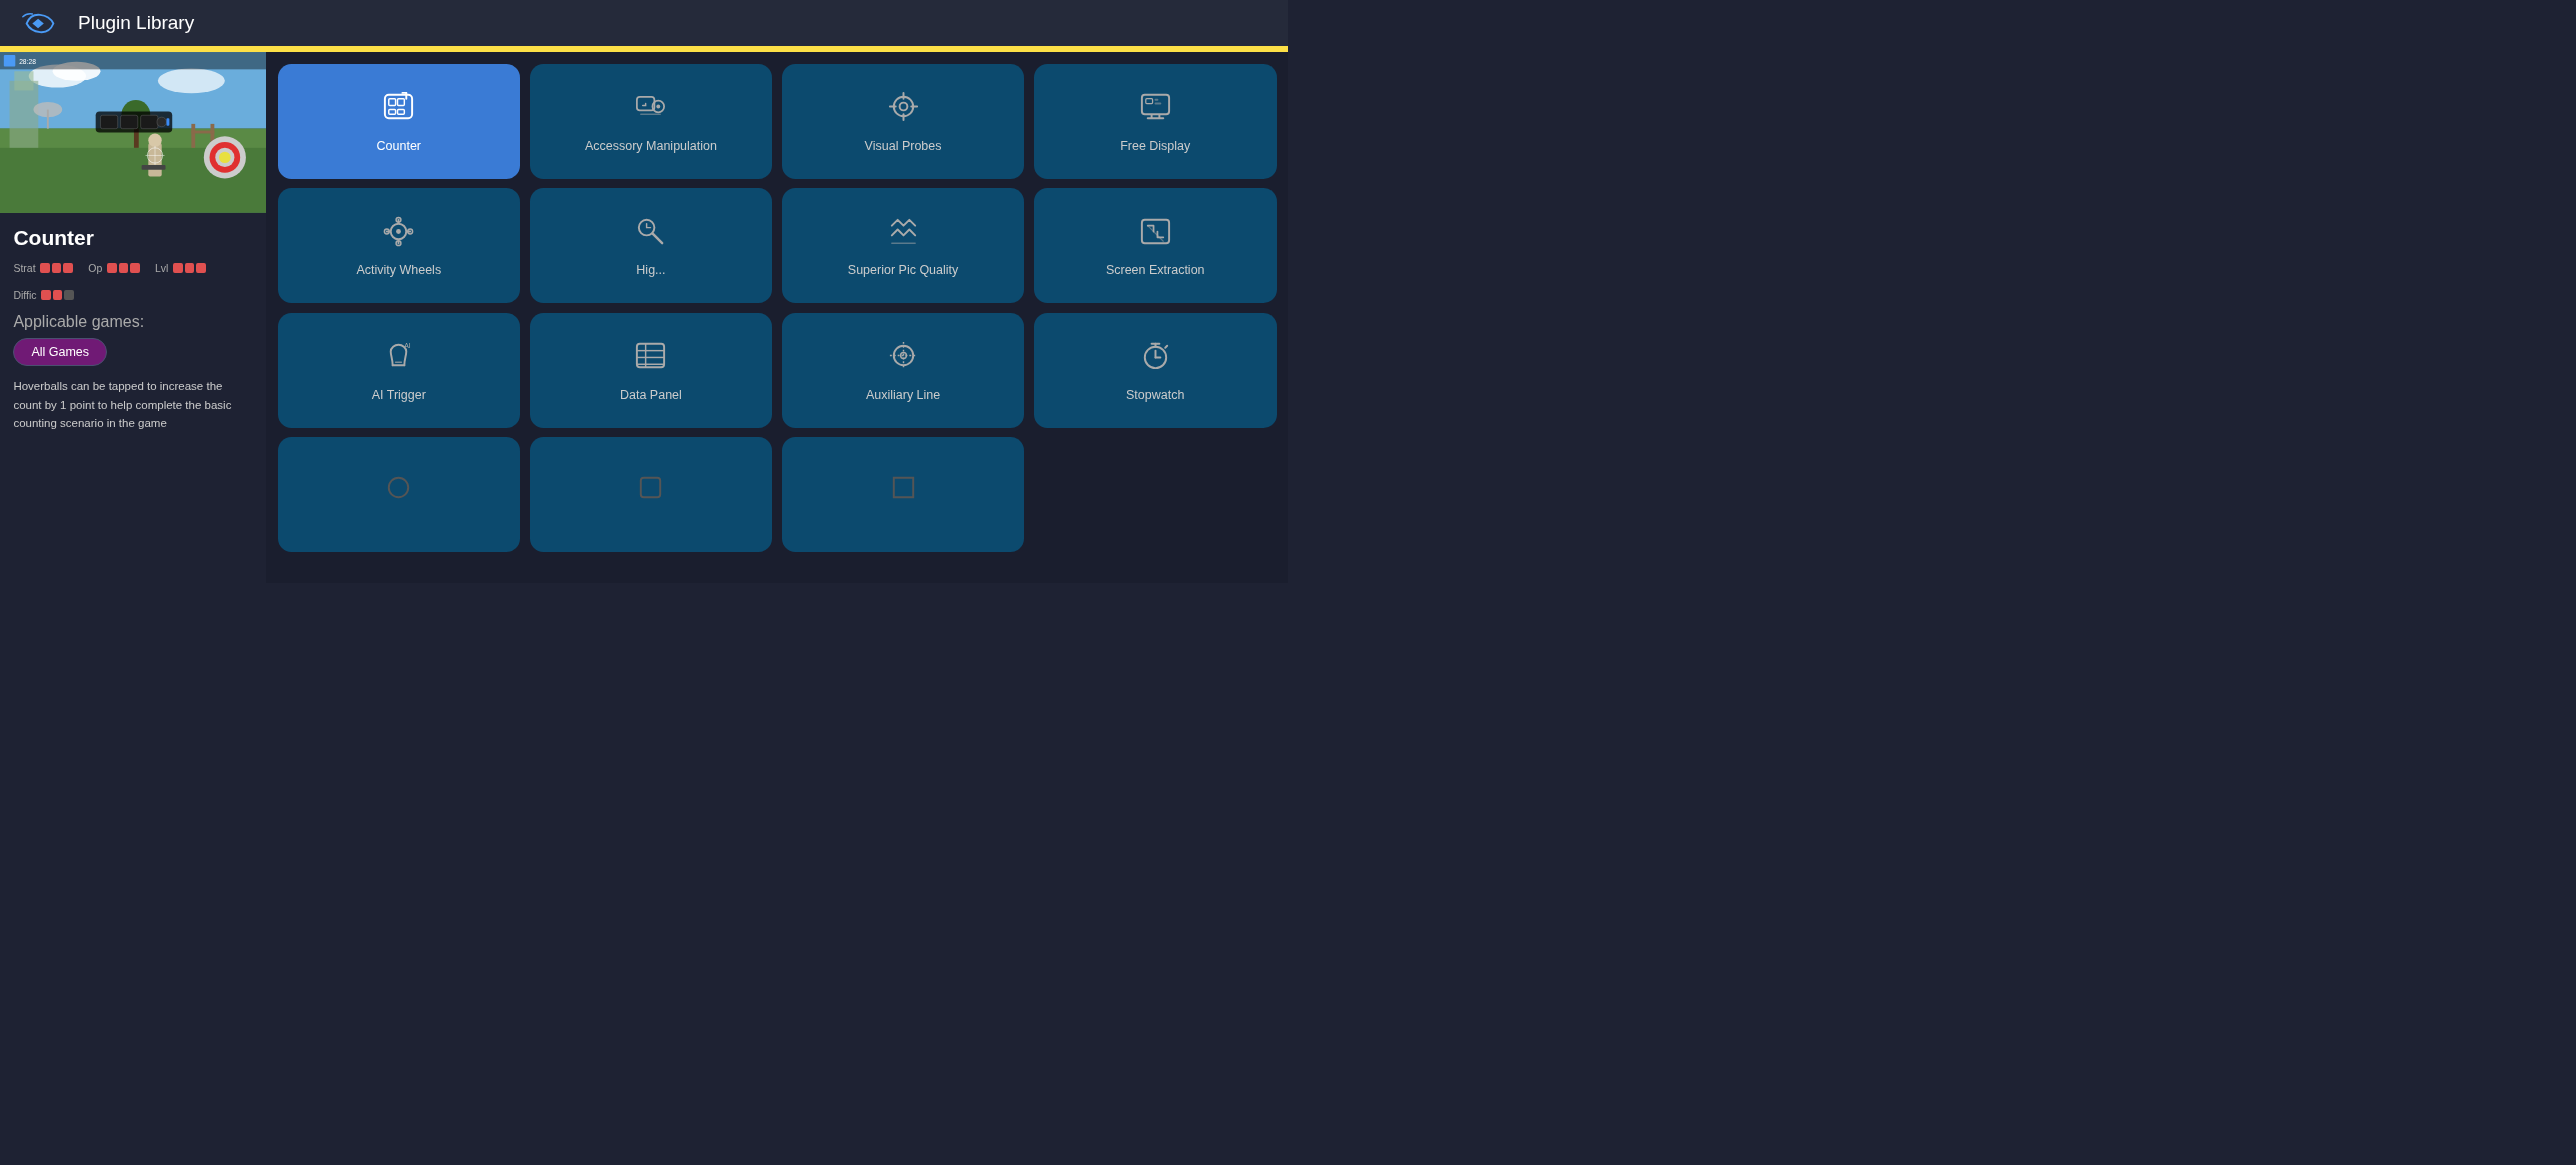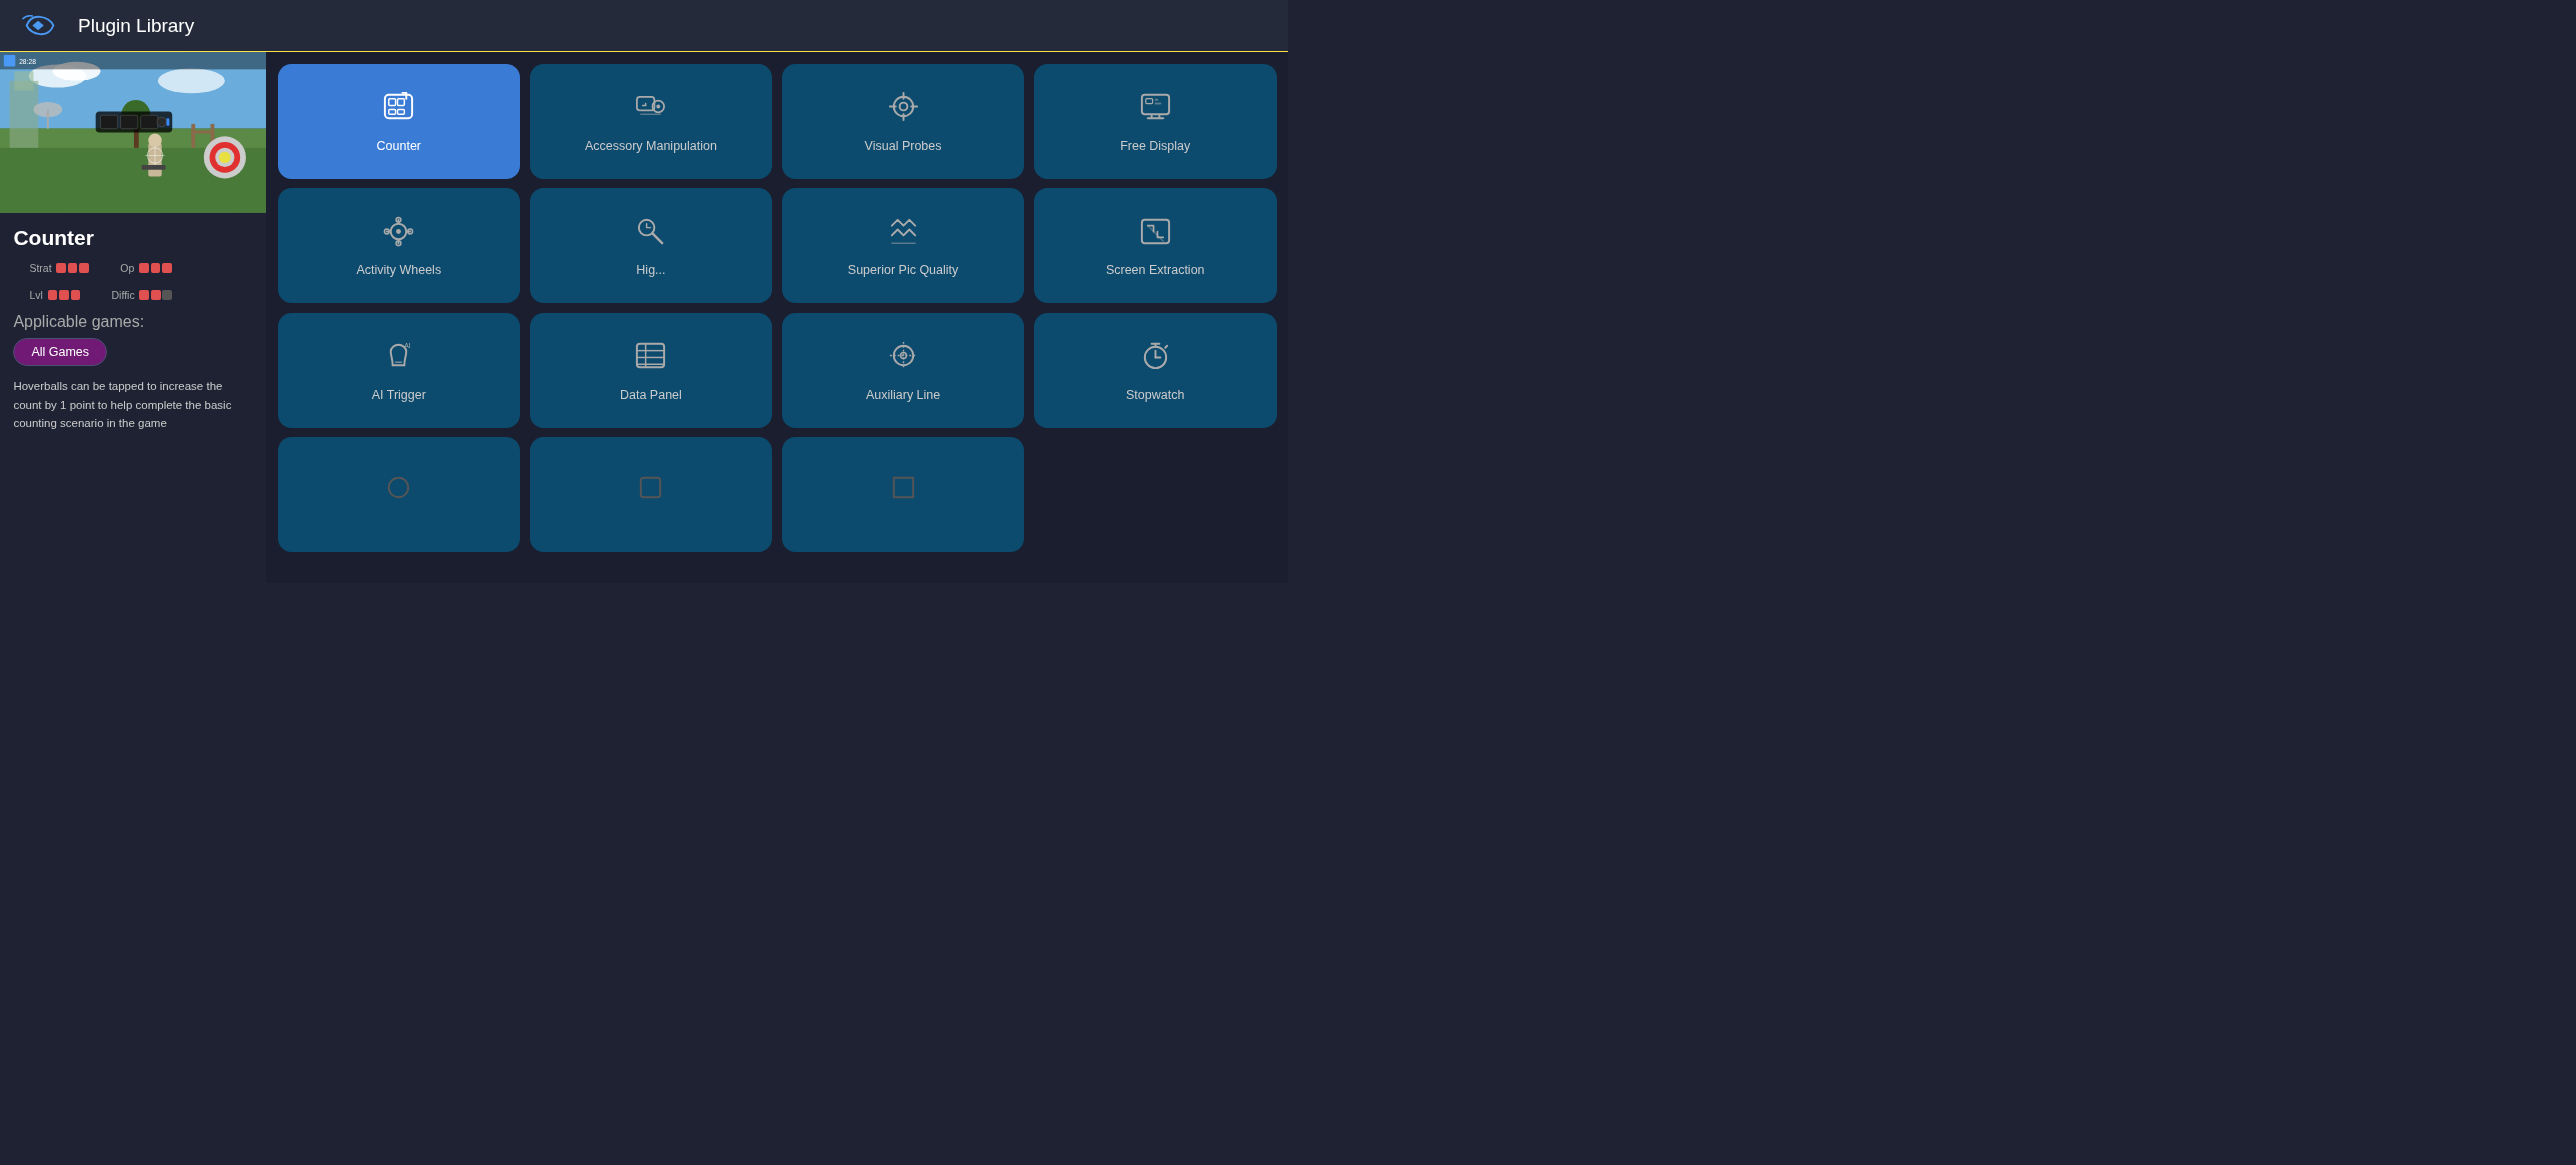--- a/index.html
+++ b/index.html
@@ -15,21 +15,21 @@
     }
 
     
     .header {
       background: #252a3a;
       height: 52px;
       display: flex;
       align-items: center;
       padding: 0 19px;
       gap: 17px;
-      border-bottom: 1px solid #fde047;
+      border-bottom: 6px solid #fde047;
     }
     .logo-icon {
       width: 42px;
       height: 29px;
     }
     .header-title {
       font-size: 19px;
       font-weight: 500;
       color: #fff;
     }
@@ -81,21 +81,20 @@
       flex-wrap: wrap;
     }
     .rating-item {
       display: flex;
       align-items: center;
       gap: 4.8px;
     }
     .rating-label {
       font-size: 10.5px;
       color: #aaa;
-      margin-left: 16px;
     }
     .rating-dots {
       display: flex;
       gap: 1.9px;
     }
     .dot {
       width: 9.6px;
       height: 9.6px;
       border-radius: 1.9px;
     }

